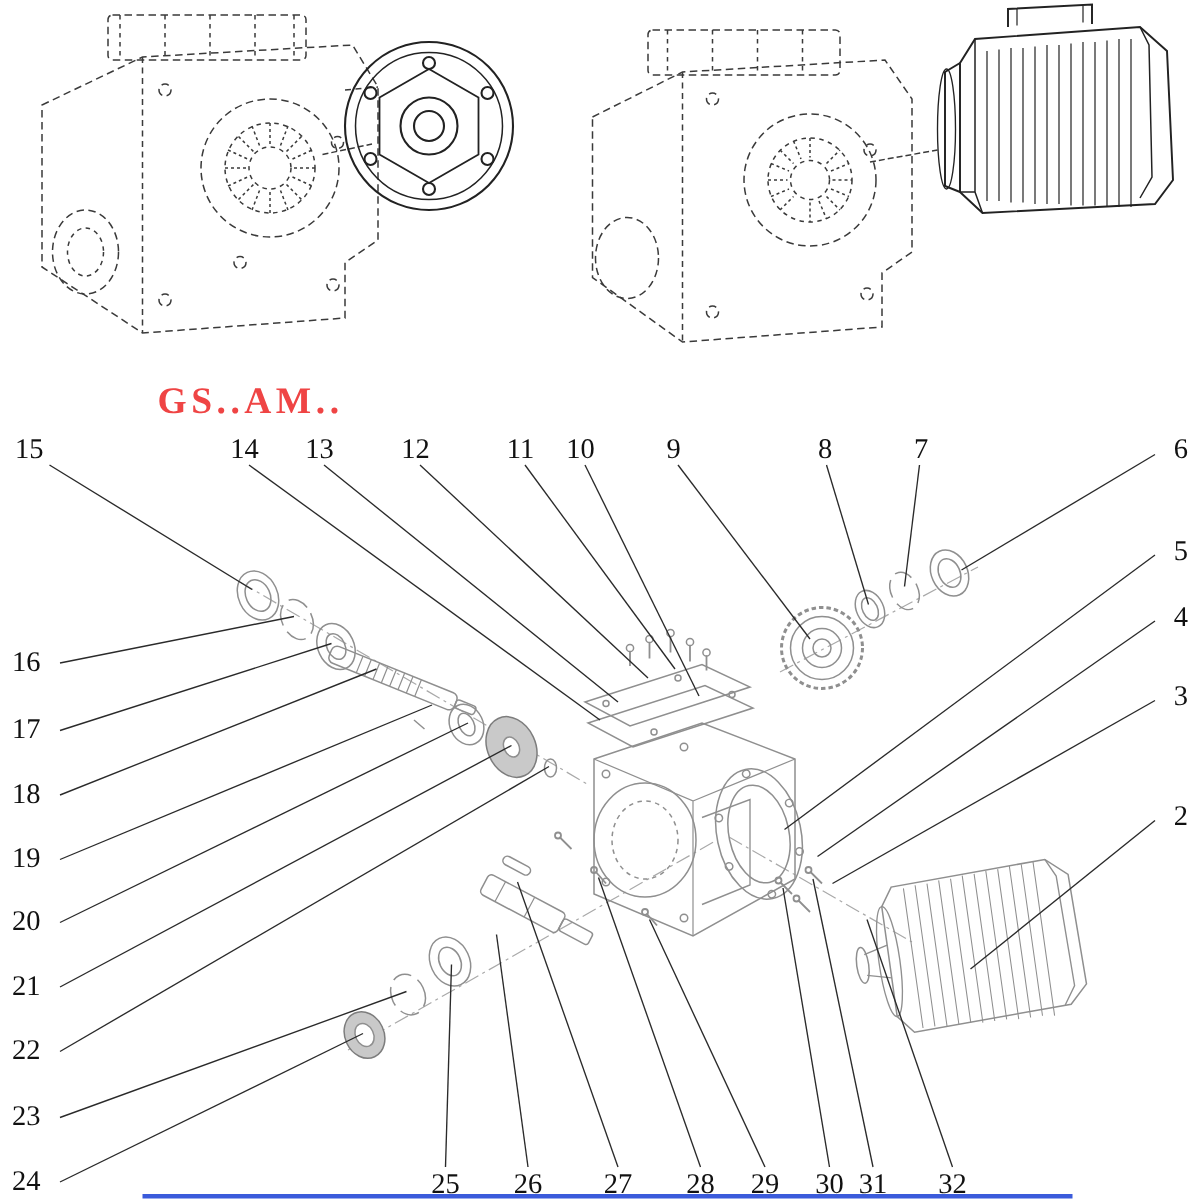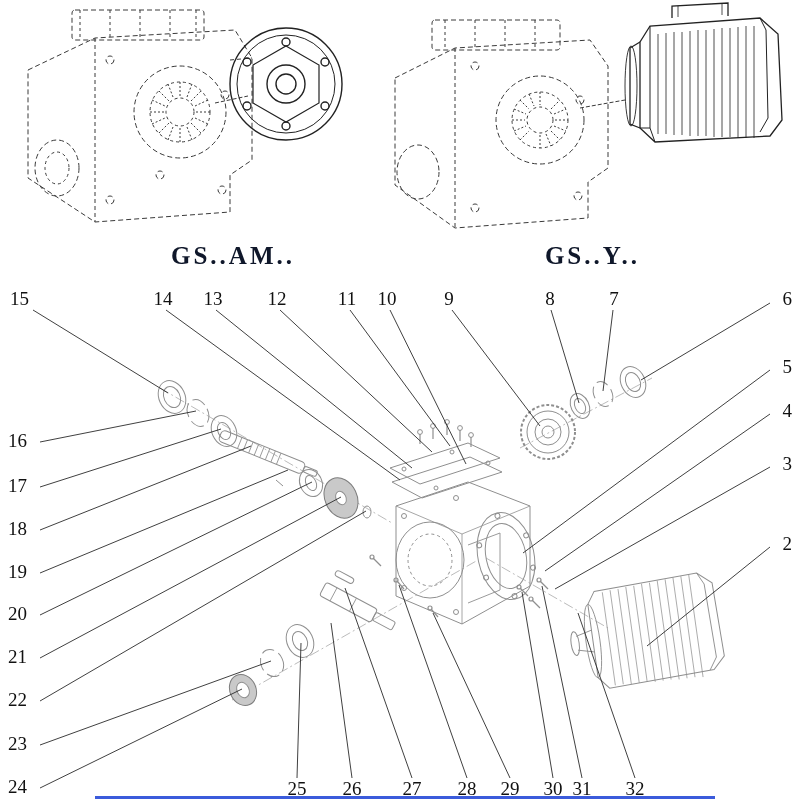--- a/index.html
+++ b/index.html
@@ -3,21 +3,21 @@
 <meta charset="utf-8">
 <style>
   html,body{margin:0;padding:0;background:#ffffff;}
   .canvas{
     position:relative;width:800px;height:800px;background:#ffffff;
     font-family:"Liberation Serif",serif;overflow:hidden;
   }
   .canvas svg{position:absolute;left:0;top:0;}
   .variant-label{
     position:absolute;font-weight:bold;font-size:25px;letter-spacing:3px;
-    text-align:right;color:#0f172a;user-select:none;
+    text-align:left;color:#ef4444;user-select:none;margin-top:12px;
   }
   #label-am{left:105px;top:242px;width:190px;}
   #label-y{left:465px;top:242px;width:175px;}
   .callout-text{font-size:19px;fill:#111;font-family:"Liberation Serif",serif;}
 </style>
 </head>
 <body>
 
 <div class="canvas">
 
@@ -322,14 +322,13 @@
         <text x="510" y="795" text-anchor="middle" class="callout-text">29</text>
         <text x="553" y="795" text-anchor="middle" class="callout-text">30</text>
         <text x="582" y="795" text-anchor="middle" class="callout-text">31</text>
         <text x="635" y="795" text-anchor="middle" class="callout-text">32</text>
       </g>
 
     <rect x="95" y="796" width="620" height="3" fill="#3b5bdb"></rect>
   </svg>
 
   <div class="variant-label" id="label-am">GS..AM..</div>
-  <div class="variant-label" id="label-y">GS..Y..</div>
 </div>
 
 </body></html>

